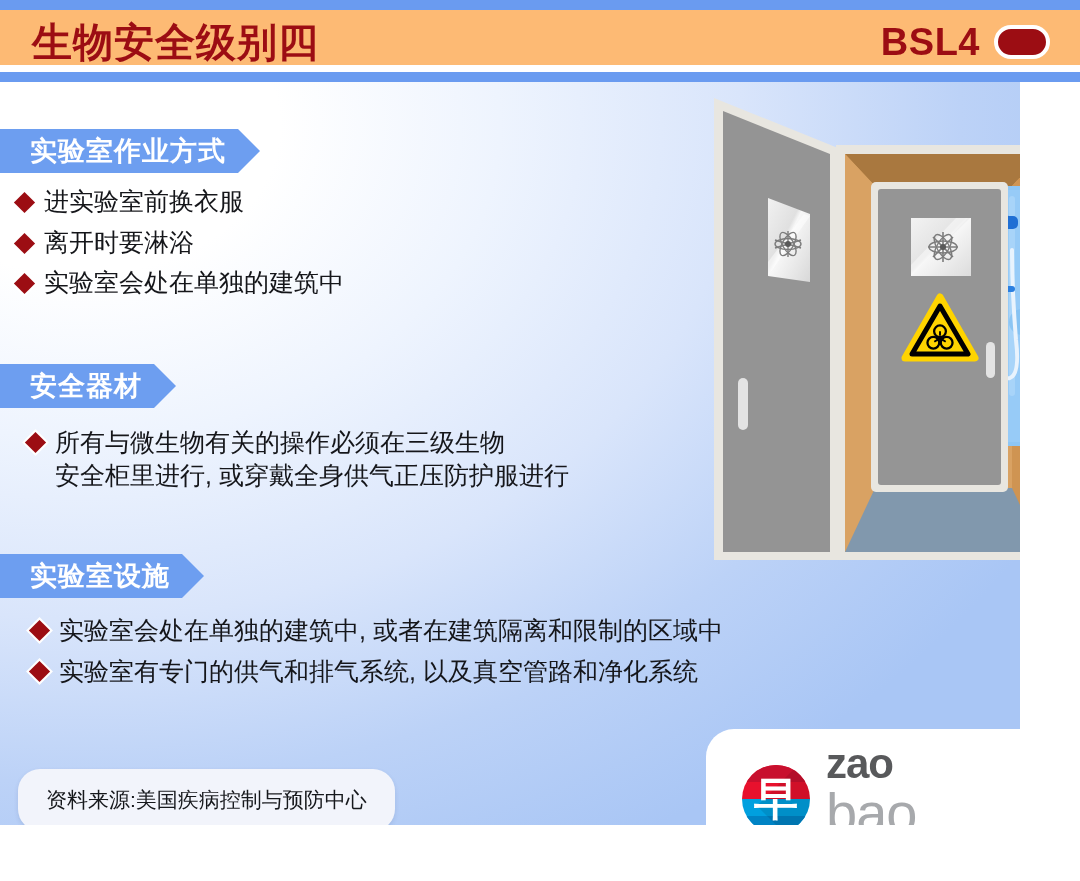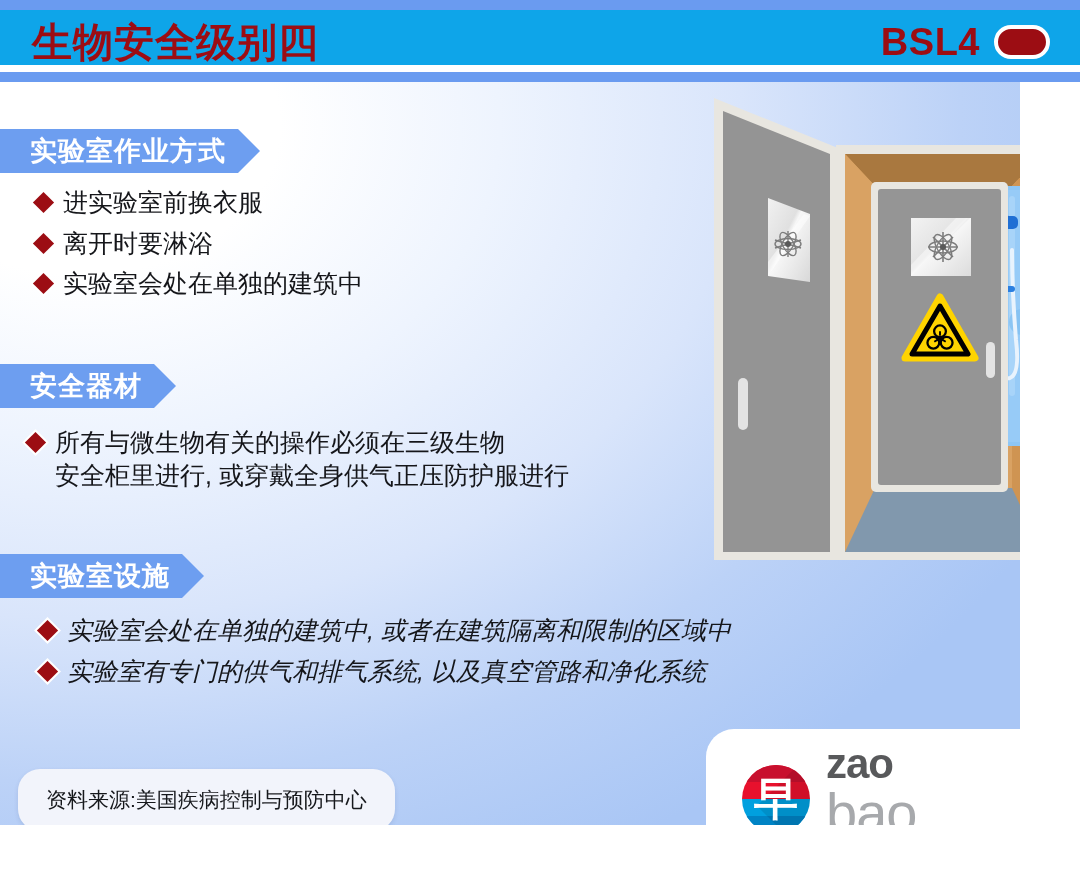--- a/index.html
+++ b/index.html
@@ -12,21 +12,21 @@
   .poster{position:relative;width:1080px;height:881px;overflow:hidden;background:#ffffff;}
 
   
   .strip-top{
     position:absolute;left:0;top:0;width:1080px;height:10px;
     background:#6a9bf0;
   }
   
   .header-band{
     position:absolute;left:0;top:10px;width:1080px;height:55px;
-    background:#0ea5e9;
+    background:#fdba74;
   }
   .header-title{
     position:absolute;left:32px;top:12px;
     font-size:40px;font-weight:bold;color:#9c0d13;
     letter-spacing:1px;line-height:1;
     white-space:nowrap;
   }
   .header-right{
     position:absolute;right:30px;top:13px;
     display:flex;align-items:center;gap:14px;
@@ -241,21 +241,21 @@
           <ellipse cx="82" cy="154" rx="13" ry="5.5" fill="none" stroke="#7c7c7c" stroke-width="1.4" transform="rotate(-60 82 154)"></ellipse>
           <path d="M82 141 l0 26 M69 150 l26 8 M69 158 l26 -8" stroke="#7c7c7c" stroke-width="1.4"></path>
           <circle cx="82" cy="154" r="3" fill="#595959"></circle>
         </g>
       </svg>
     </div>
 
     <div class="sec" style="left:0;top:47px;">
       <span class="sec-banner">实验室作业方式</span>
     </div>
-    <div class="bullets" style="left:36px;top:104px;">
+    <div class="bullets" style="left:17px;top:104px;font-family:Liberation Serif, serif;">
       <div class="bullet-row">
         <span class="diamond"></span>
         <span class="btxt">进实验室前换衣服</span>
       </div>
       <div class="bullet-row">
         <span class="diamond"></span>
         <span class="btxt">离开时要淋浴</span>
       </div>
       <div class="bullet-row">
         <span class="diamond"></span>
@@ -270,21 +270,21 @@
       <div class="bullet-row">
         <span class="diamond"></span>
         <span class="btxt">所有与微生物有关的操作必须在三级生物
 安全柜里进行, 或穿戴全身供气正压防护服进行</span>
       </div>
     </div>
 
     <div class="sec" style="left:0;top:472px;">
       <span class="sec-banner">实验室设施</span>
     </div>
-    <div class="bullets" style="left:40px;top:532px;font-style:italic;">
+    <div class="bullets" style="left:32px;top:532px;">
       <div class="bullet-row">
         <span class="diamond"></span>
         <span class="btxt">实验室会处在单独的建筑中, 或者在建筑隔离和限制的区域中</span>
       </div>
       <div class="bullet-row">
         <span class="diamond"></span>
         <span class="btxt">实验室有专门的供气和排气系统, 以及真空管路和净化系统</span>
       </div>
     </div>
 

